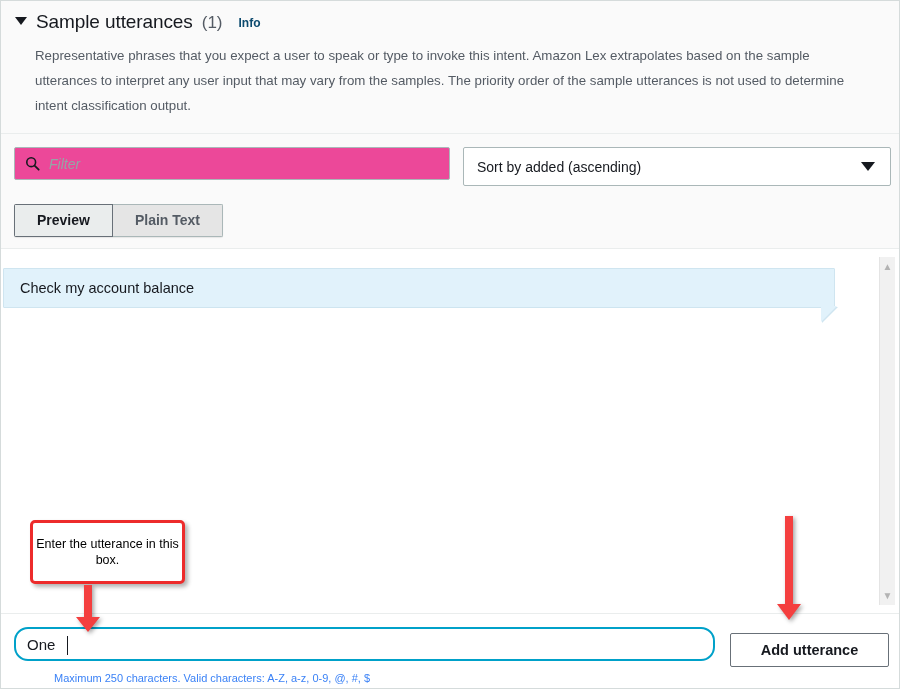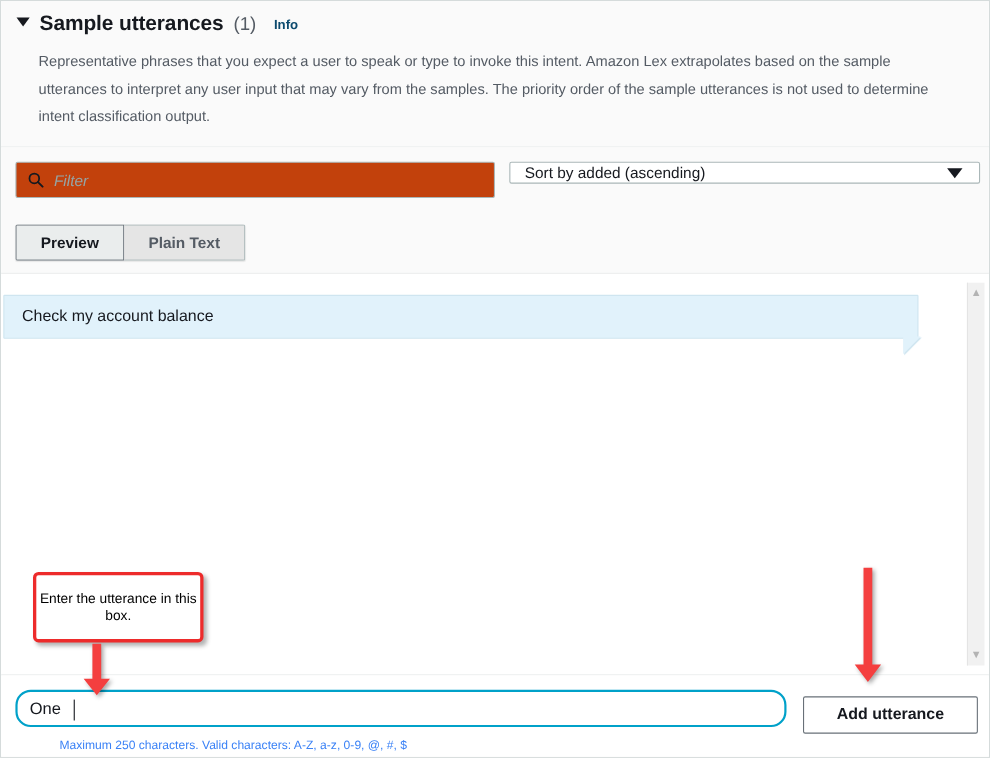--- a/index.html
+++ b/index.html
@@ -41,21 +41,21 @@
     width: 0; height: 0;
     border-left: 6px solid transparent;
     border-right: 6px solid transparent;
     border-top: 8px solid #16191f;
     margin-right: 9px;
     position: relative;
     top: -3px;
   }
   .sec-title {
     font-size: 19px;
-    font-weight: bold;
+    font-weight: normal;
     color: #16191f;
     letter-spacing: -0.1px;
   }
   .sec-count {
     font-size: 17px;
     color: #545b64;
     margin-left: 9px;
     font-weight: normal;
   }
   .info-link {
@@ -92,21 +92,21 @@
   .toolbar {
     position: absolute;
     left: 0; top: 133px;
     width: 898px; height: 114px;
     background: #fafafa;
   }
   .filter-box {
     position: absolute;
     left: 13px; top: 13px;
     width: 436px; height: 33px;
-    background: #c2410c;
+    background: #ec4899;
     border: 1px solid #aab7b8;
     border-radius: 2px;
     box-sizing: border-box;
     display: flex;
     align-items: center;
   }
   .search-icon {
     margin-left: 10px;
     width: 15px; height: 15px;
     flex: 0 0 auto;
@@ -122,21 +122,21 @@
     width: 370px;
     padding: 0;
   }
   .filter-input::placeholder {
     color: #95a5a6;
     font-style: italic;
   }
   .sort-box {
     position: absolute;
     left: 462px; top: 13px;
-    width: 428px; height: 20px;
+    width: 428px; height: 39px;
     background: #ffffff;
     border: 1px solid #aab7b8;
     border-radius: 2px;
     box-sizing: border-box;
     display: flex;
     align-items: center;
     cursor: pointer;
   }
   .sort-label {
     margin-left: 13px;

